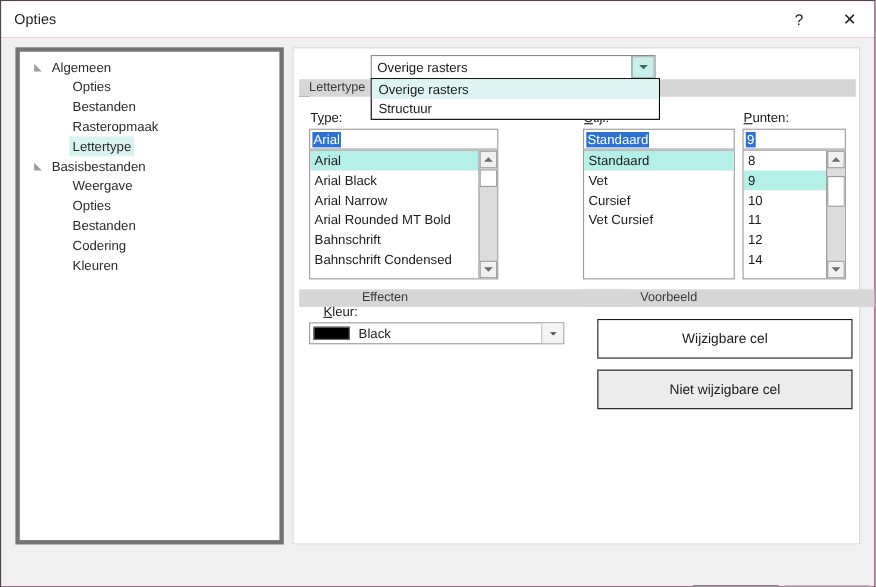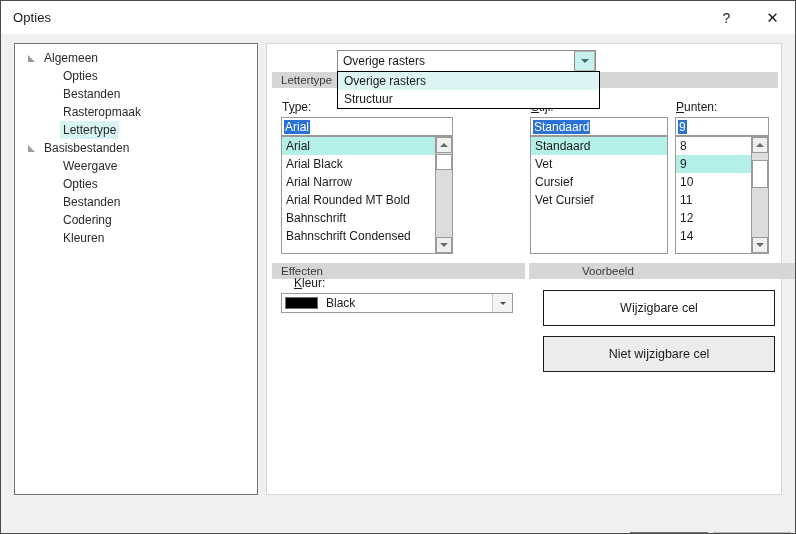--- a/index.html
+++ b/index.html
@@ -37,21 +37,21 @@
   .tb-help{right:46px;}
   .tb-close{right:0;font-size:15px;}
   
   .dlg-body{
     position:absolute;left:0;top:33px;width:794px;height:500px;
     background:#f0f0f0;
   }
   
   .tree-panel{
     position:absolute;left:13px;top:9px;width:244px;height:452px;
-    background:#ffffff;border:1px solid #737373;box-sizing:border-box;
+    background:#ffffff;border:4px solid #737373;box-sizing:border-box;
     overflow:hidden;
   }
   .tree-row{
     position:relative;height:18px;line-height:18px;
     font-size:12px;color:#2b2b2b;white-space:nowrap;
   }
   .tree-row .lbl{
     display:inline-block;padding:0 3px;
   }
   .tree-row.selected .lbl{background:#d8f4f1;}
@@ -96,21 +96,21 @@
     height:18px;line-height:18px;padding-left:6px;font-size:12px;color:#1a1a1a;
   }
   .combo-list .opt.sel{background:#ddf5f2;}
   
   .grp-head{
     position:absolute;height:16px;line-height:16px;
     background:#d6d6d6;color:#3a3a3a;font-size:11.5px;
   }
   .grp-head span{padding-left:9px;}
   .grp-lettertype{left:5px;top:28px;width:506px;}
-  .grp-effecten{left:5px;top:219px;width:253px;}
+  .grp-effecten{left:5px;top:219px;width:253px;padding-left:48px;}
   .grp-voorbeeld{left:262px;top:219px;width:249px;}
   
   .fld-label{position:absolute;font-size:12px;color:#1a1a1a;}
   .fld-label u{text-decoration:underline;}
   
   .txtin{
     position:absolute;height:19px;background:#ffffff;
     border:1px solid #9a9a9a;box-sizing:border-box;
   }
   .txtin .sel-text{

